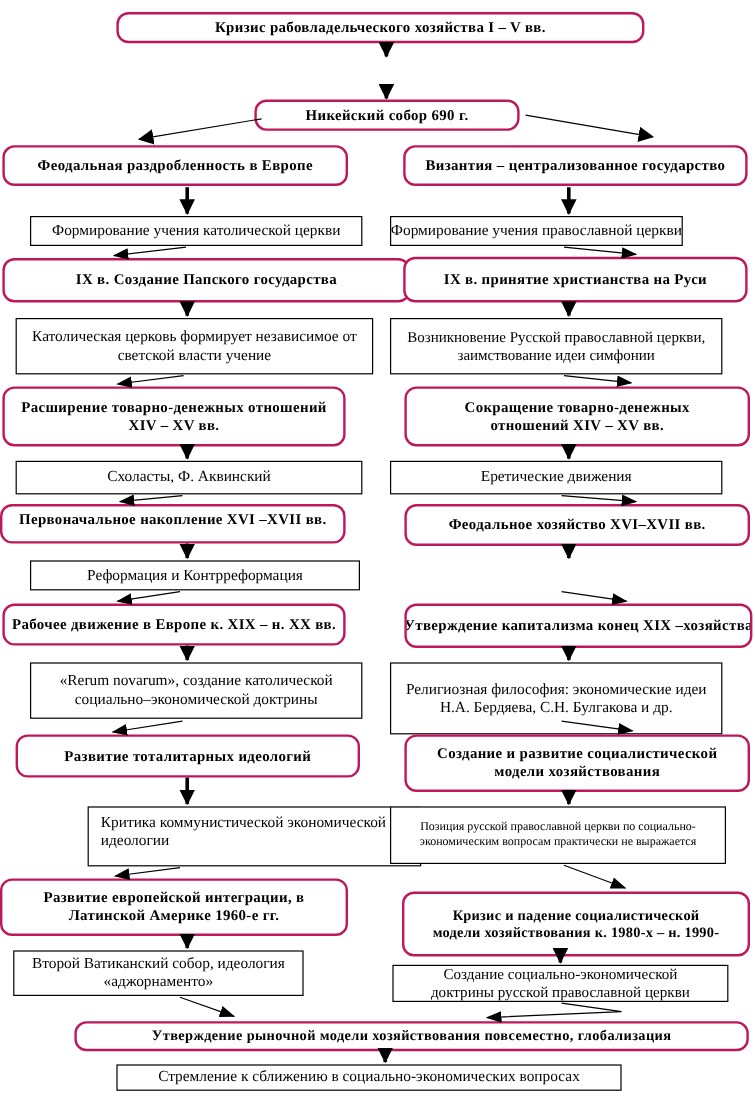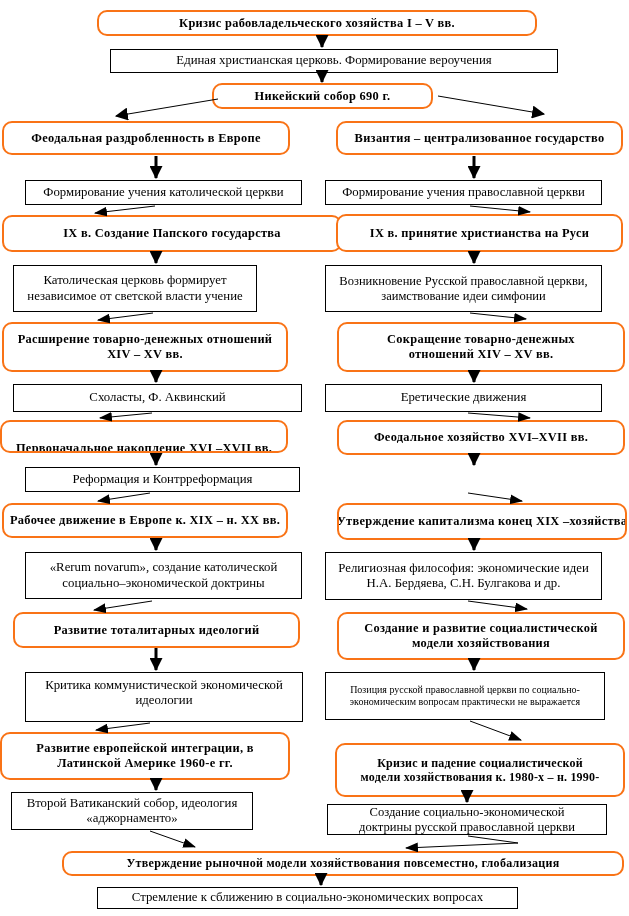--- a/index.html
+++ b/index.html
@@ -1,60 +1,59 @@
 <!DOCTYPE html>
 <html><head>
 <meta charset="utf-8">
 <style>
   html,body{margin:0;padding:0;background:#fff;}
   .canvas{position:relative;width:629px;height:916px;background:#fff;overflow:hidden;
           font-family:"Liberation Serif",serif;color:#000;}
   .node{position:absolute;box-sizing:border-box;background:#fff;display:flex;
         align-items:center;justify-content:center;text-align:center;line-height:1.18;z-index:2;}
-  .bold{border:2px solid #f97316;border-radius:10px;font-weight:bold;font-size:12.4px;letter-spacing:0.3px;padding:1px 8px;}
+  .bold{border:2px solid #be185d;border-radius:10px;font-weight:bold;font-size:12.4px;letter-spacing:0.3px;padding:1px 8px;}
   .plain{border:1px solid #000;font-size:12.8px;padding:1px 6px;}
   .nowrap{white-space:nowrap;overflow:hidden;}
   .clip{overflow:hidden;align-items:flex-start;}
-  .alignleft{justify-content:flex-start;text-align:center;align-items:flex-start;}
+  .alignleft{justify-content:flex-start;text-align:left;align-items:flex-start;margin-left:48px;}
   svg.connectors{position:absolute;left:0;top:0;z-index:5;pointer-events:none;}
   svg.connectors line, svg.connectors polyline{stroke:#000;}
 </style>
 </head>
 <body>
 
 <div class="canvas">
 
   <div class="node bold nowrap" style="left:97px;top:10px;width:440px;height:26px">Кризис рабовладельческого хозяйства I – V вв.</div>
-  <div class="node plain nowrap" style="left:110px;top:49px;width:448px;height:24px">Единая христианская церковь. Формирование вероучения</div>
   <div class="node bold nowrap" style="left:212px;top:83px;width:221px;height:26px">Никейский собор 690 г.</div>
 
   <div class="node bold" style="left:2px;top:121px;width:288px;height:34px">Феодальная раздробленность в Европе</div>
   <div class="node plain nowrap" style="left:25px;top:180px;width:277px;height:25px">Формирование учения католической церкви</div>
   <div class="node bold" style="left:2px;top:215px;width:340px;height:37px">IX в. Создание Папского государства</div>
-  <div class="node plain" style="left:13px;top:265px;width:244px;height:47px">Католическая церковь формирует независимое от светской власти учение</div>
+  <div class="node plain" style="left:13px;top:265px;width:298px;height:47px">Католическая церковь формирует независимое от светской власти учение</div>
   <div class="node bold" style="left:2px;top:322px;width:286px;height:50px;padding:1px 8px">Расширение товарно-денежных отношений XIV – XV вв.</div>
   <div class="node plain nowrap" style="left:13px;top:384px;width:289px;height:28px">Схоласты, Ф. Аквинский</div>
-  <div class="node bold clip" style="left:0px;top:420px;width:288px;height:33px;padding-top:19px">Первоначальное накопление XVI –XVII вв.</div>
+  <div class="node bold clip" style="left:0px;top:420px;width:288px;height:33px;padding-top:4px">Первоначальное накопление XVI –XVII вв.</div>
   <div class="node plain nowrap" style="left:25px;top:467px;width:275px;height:25px">Реформация и Контрреформация</div>
   <div class="node bold nowrap" style="left:2px;top:503px;width:286px;height:35px">Рабочее движение в Европе к. XIX – н. XX вв.</div>
   <div class="node plain" style="left:25px;top:552px;width:277px;height:47px">«Rerum novarum», создание католической социально–экономической доктрины</div>
   <div class="node bold" style="left:13px;top:612px;width:287px;height:36px">Развитие тоталитарных идеологий</div>
   <div class="node plain alignleft" style="left:25px;top:672px;width:278px;height:50px;padding:5px 10px">Критика коммунистической экономической идеологии</div>
   <div class="node bold" style="left:0px;top:732px;width:290px;height:48px">Развитие европейской интеграции, в Латинской Америке 1960-е гг.</div>
   <div class="node plain" style="left:11px;top:792px;width:242px;height:38px">Второй Ватиканский собор, идеология «аджорнаменто»</div>
 
   <div class="node bold" style="left:336px;top:121px;width:287px;height:34px">Византия – централизованное государство</div>
-  <div class="node plain nowrap" style="left:325px;top:180px;width:277px;height:25px">Формирование учения православной церкви</div>
+  <div class="node plain nowrap" style="left:325px;top:180px;width:244px;height:25px">Формирование учения православной церкви</div>
   <div class="node bold" style="left:336px;top:214px;width:287px;height:38px">IX в. принятие христианства на Руси</div>
   <div class="node plain" style="left:325px;top:265px;width:277px;height:47px;font-size:12.5px">Возникновение Русской православной церкви, заимствование идеи симфонии</div>
   <div class="node bold" style="left:337px;top:322px;width:288px;height:50px;padding:1px 28px">Сокращение товарно-денежных отношений XIV – XV вв.</div>
   <div class="node plain nowrap" style="left:325px;top:384px;width:277px;height:28px">Еретические движения</div>
   <div class="node bold nowrap" style="left:337px;top:420px;width:288px;height:35px">Феодальное хозяйство XVI–XVII вв.</div>
   <div class="node bold nowrap" style="left:337px;top:503px;width:290px;height:37px">Утверждение капитализма конец XIX –хозяйства</div>
-  <div class="node plain" style="left:325px;top:552px;width:277px;height:48px">Религиозная философия: экономические идеи Н.А. Бердяева, С.Н. Булгакова и др.</div>
+  <div class="node plain" style="left:325px;top:552px;width:277px;height:60px">Религиозная философия: экономические идеи Н.А. Бердяева, С.Н. Булгакова и др.</div>
   <div class="node bold" style="left:337px;top:612px;width:288px;height:48px">Создание и развитие социалистической модели хозяйствования</div>
   <div class="node plain" style="left:325px;top:672px;width:280px;height:48px;font-size:10px">Позиция русской православной церкви по социально-экономическим вопросам практически не выражается</div>
   <div class="node bold" style="left:335px;top:743px;width:290px;height:54px;font-size:12px;letter-spacing:0.2px;padding:2px 20px">Кризис и падение социалистической модели хозяйствования к. 1980-х – н. 1990-</div>
   <div class="node plain" style="left:327px;top:804px;width:280px;height:31px;padding:1px 26px;font-size:12.6px">Создание социально-экономической доктрины русской православной церкви</div>
 
   <div class="node bold nowrap" style="left:62px;top:851px;width:562px;height:25px;font-size:12px">Утверждение рыночной модели хозяйствования повсеместно, глобализация</div>
   <div class="node plain nowrap" style="left:97px;top:887px;width:421px;height:22px">Стремление к сближению в социально-экономических вопросах</div>
 
   <svg class="connectors" width="629" height="916" viewBox="0 0 629 916">
     <defs>

